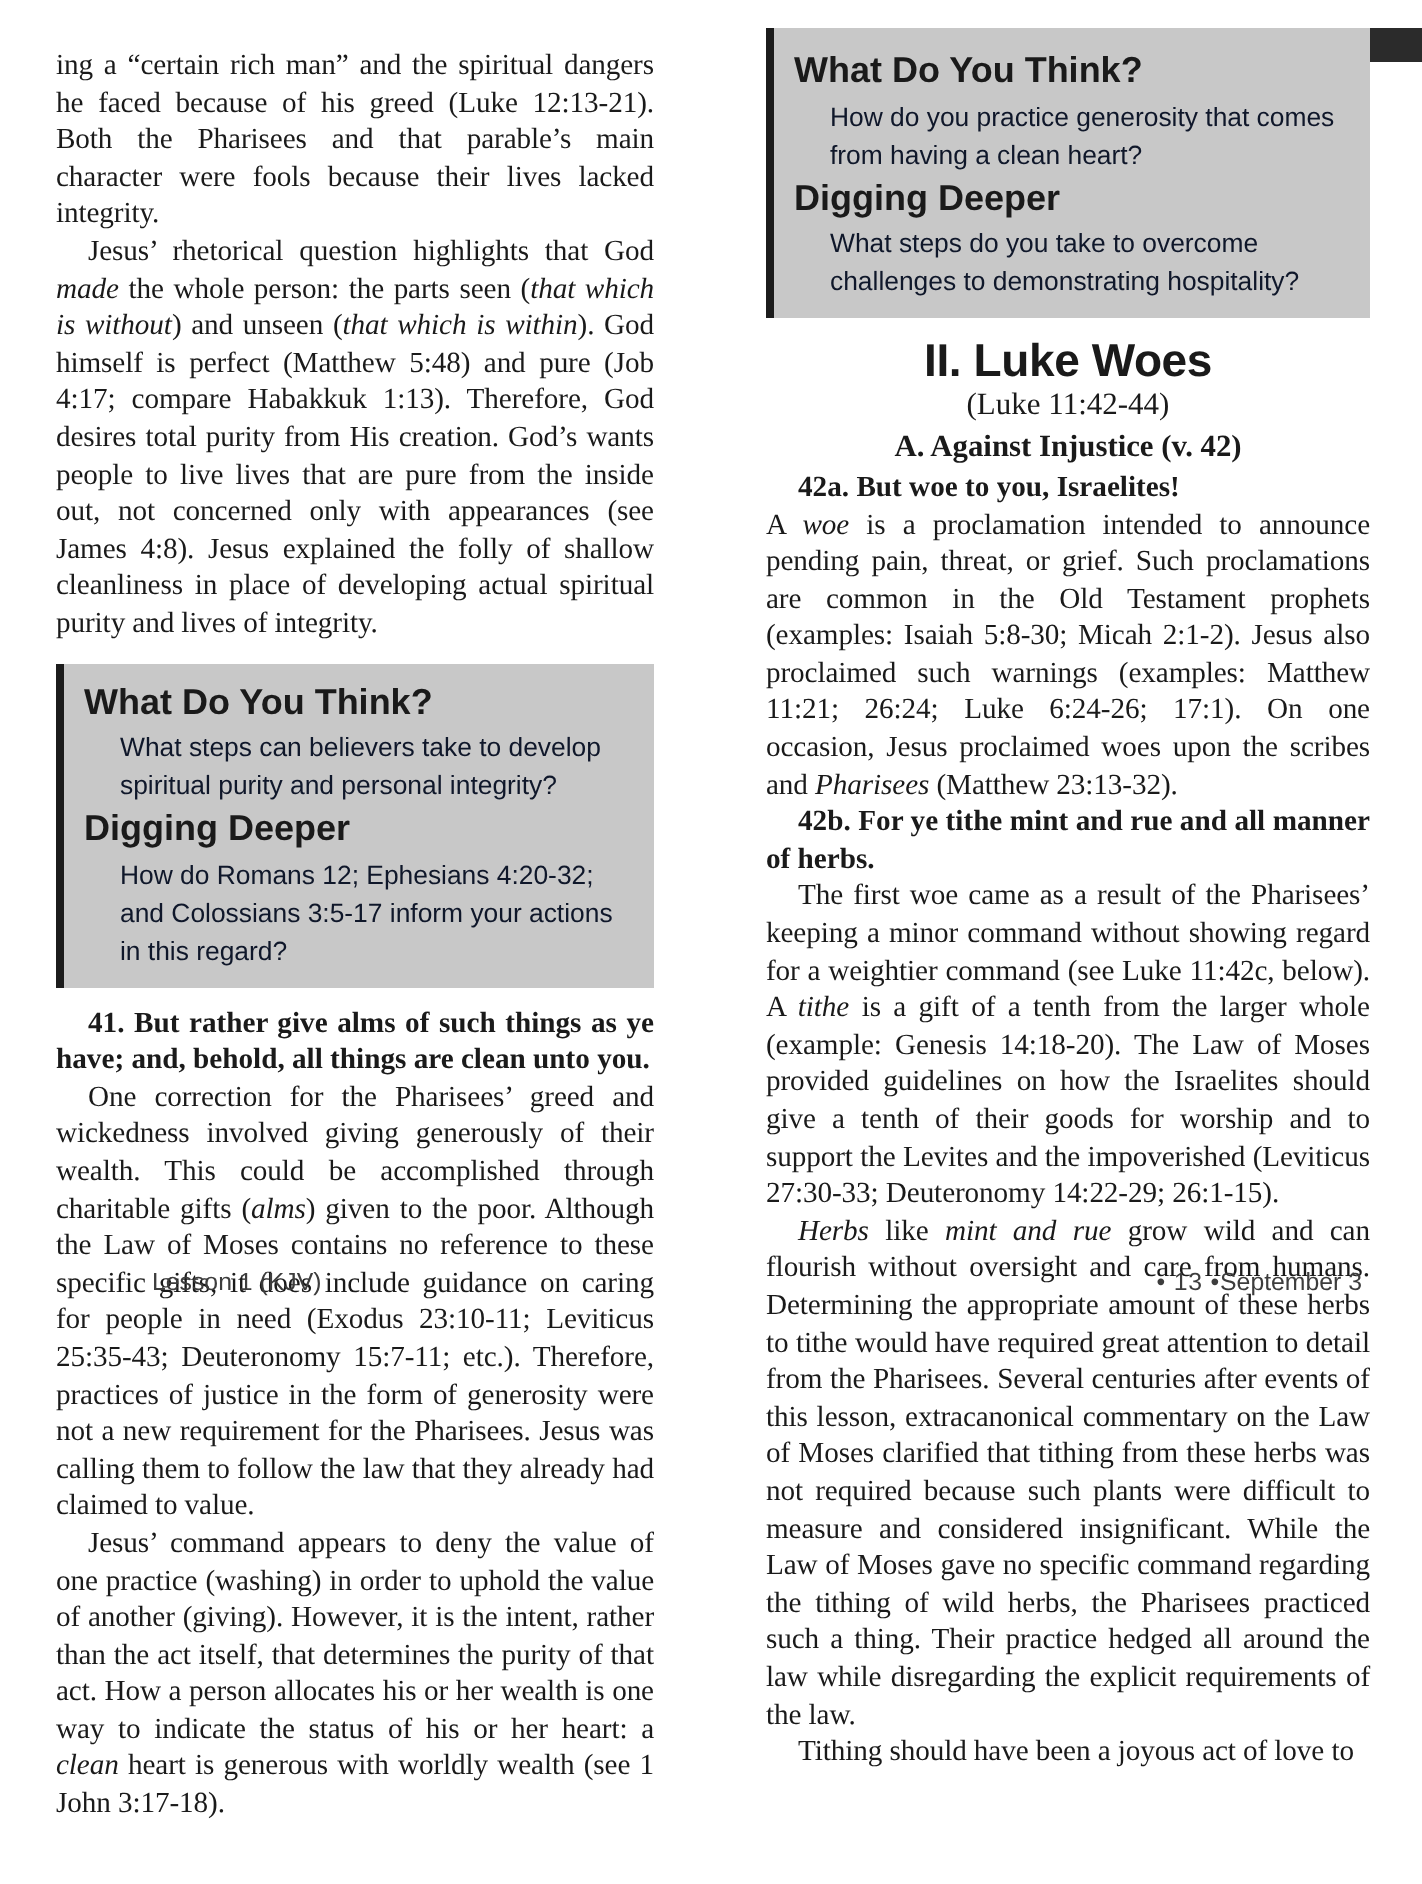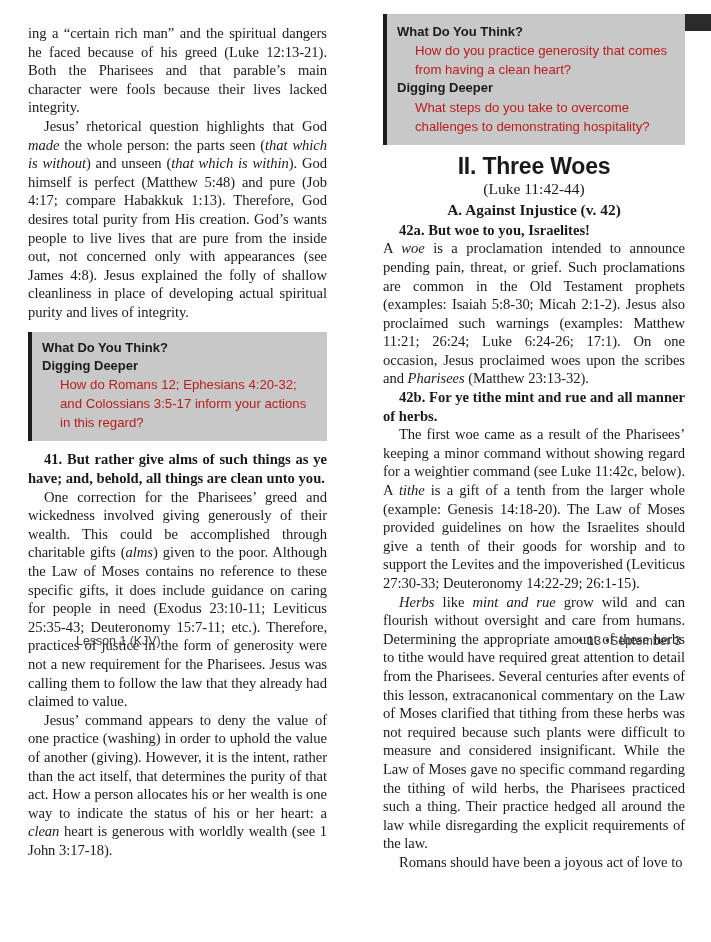--- a/index.html
+++ b/index.html
@@ -128,32 +128,32 @@
     top: 0;
     bottom: 0;
     width: 4px;
     background: #1c1c1c;
   }
   .callout.clipped {
     margin-top: 0;
     padding-top: 9px;
   }
   .callout-heading {
-    font-size: 13px;
+    font-size: 18px;
     font-weight: bold;
     line-height: 1.42;
     margin: 0;
     color: #1a1a1a;
   }
   .callout-question {
     font-size: 13.2px;
     font-weight: normal;
     line-height: 1.44;
     margin: 0 0 0 18px;
-    color: #b91c1c;
+    color: #0f172a;
   }
 
   
   .footer {
     position: absolute;
     left: 0;
     right: 0;
     bottom: 30px;
     height: 20px;
     display: flex;
@@ -179,20 +179,21 @@
   <div class="columns">
 
     <div class="col col-left">
 
       <p class="body cont">ing a “certain rich man” and the spiritual dangers he faced because of his greed (Luke 12:13-21). Both the Pharisees and that parable’s main character were fools because their lives lacked integrity.</p>
 
       <p class="body"><span>Jesus’ rhetorical question highlights that God </span><i>made</i><span> the whole person: the parts seen (</span><i>that which is without</i><span>) and unseen (</span><i>that which is within</i><span>). God himself is perfect (Matthew 5:48) and pure (Job 4:17; compare Habakkuk 1:13). Therefore, God desires total purity from His creation. God’s wants people to live lives that are pure from the inside out, not concerned only with appearances (see James 4:8). Jesus explained the folly of shallow cleanliness in place of developing actual spiritual purity and lives of integrity.</span></p>
 
       <div class="callout">
         <div class="callout-heading">What Do You Think?</div>
+        <div class="callout-question">What steps can believers take to develop spiritual purity and personal integrity?</div>
         <div class="callout-heading">Digging Deeper</div>
         <div class="callout-question">How do Romans 12; Ephesians 4:20-32; and Colossians 3:5-17 inform your actions in this regard?</div>
       </div>
 
 
       <p class="verse">41. But rather give alms of such things as ye have; and, behold, all things are clean unto you.</p>
 
       <p class="body"><span>One correction for the Pharisees’ greed and wickedness involved giving generously of their wealth. This could be accomplished through charitable gifts (</span><i>alms</i><span>) given to the poor. Although the Law of Moses contains no reference to these specific gifts, it does include guidance on caring for people in need (Exodus 23:10-11; Leviticus 25:35-43; Deuteronomy 15:7-11; etc.). Therefore, practices of justice in the form of generosity were not a new requirement for the Pharisees. Jesus was calling them to follow the law that they already had claimed to value.</span></p>
 
       <p class="body"><span>Jesus’ command appears to deny the value of one practice (washing) in order to uphold the value of another (giving). However, it is the intent, rather than the act itself, that determines the purity of that act. How a person allocates his or her wealth is one way to indicate the status of his or her heart: a </span><i>clean</i><span> heart is generous with worldly wealth (see 1 John 3:17-18).</span></p>
@@ -201,36 +202,36 @@
 
     <div class="col col-right">
 
       <div class="callout clipped">
         <div class="callout-heading">What Do You Think?</div>
         <div class="callout-question">How do you practice generosity that comes from having a clean heart?</div>
         <div class="callout-heading">Digging Deeper</div>
         <div class="callout-question">What steps do you take to overcome challenges to demonstrating hospitality?</div>
       </div>
 
-      <h2 class="roman">II. Three Woes</h2>
+      <h2 class="roman">II. Luke Woes</h2>
       <div class="roman-ref">(Luke 11:42-44)</div>
 
       <h3 class="sub">A. Against Injustice (v. 42)</h3>
 
       <p class="verse">42a. But woe to you, Israelites!</p>
 
       <p class="body cont"><span>A </span><i>woe</i><span> is a proclamation intended to announce pending pain, threat, or grief. Such proclamations are common in the Old Testament prophets (examples: Isaiah 5:8-30; Micah 2:1-2). Jesus also proclaimed such warnings (examples: Matthew 11:21; 26:24; Luke 6:24-26; 17:1). On one occasion, Jesus proclaimed woes upon the scribes and </span><i>Pharisees</i><span> (Matthew 23:13-32).</span></p>
 
       <p class="verse">42b. For ye tithe mint and rue and all manner of herbs.</p>
 
       <p class="body"><span>The first woe came as a result of the Pharisees’ keeping a minor command without showing regard for a weightier command (see Luke 11:42c, below). A </span><i>tithe</i><span> is a gift of a tenth from the larger whole (example: Genesis 14:18-20). The Law of Moses provided guidelines on how the Israelites should give a tenth of their goods for worship and to support the Levites and the impoverished (Leviticus 27:30-33; Deuteronomy 14:22-29; 26:1-15).</span></p>
 
       <p class="body"><i>Herbs</i><span> like </span><i>mint and rue</i><span> grow wild and can flourish without oversight and care from humans. Determining the appropriate amount of these herbs to tithe would have required great attention to detail from the Pharisees. Several centuries after events of this lesson, extracanonical commentary on the Law of Moses clarified that tithing from these herbs was not required because such plants were difficult to measure and considered insignificant. While the Law of Moses gave no specific command regarding the tithing of wild herbs, the Pharisees practiced such a thing. Their practice hedged all around the law while disregarding the explicit requirements of the law.</span></p>
 
-      <p class="body">Romans should have been a joyous act of love to</p>
+      <p class="body">Tithing should have been a joyous act of love to</p>
 
     </div>
   </div>
 
   <div class="footer">
     <div class="footer-left">Lesson 1 (KJV)</div>
     <div class="footer-center">• 13 •</div>
     <div class="footer-right">September 3</div>
   </div>
 

